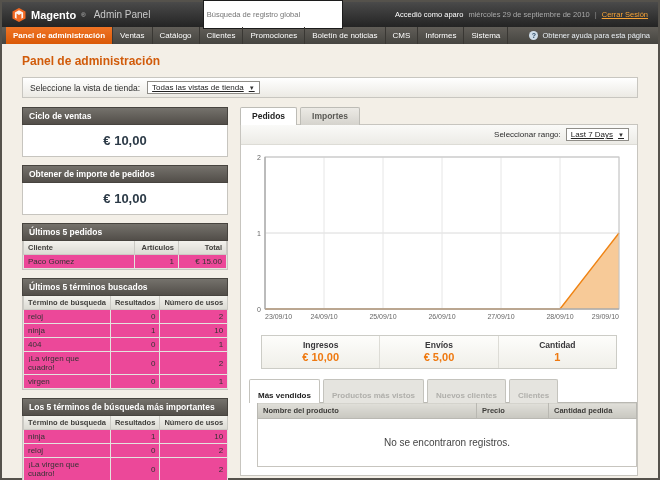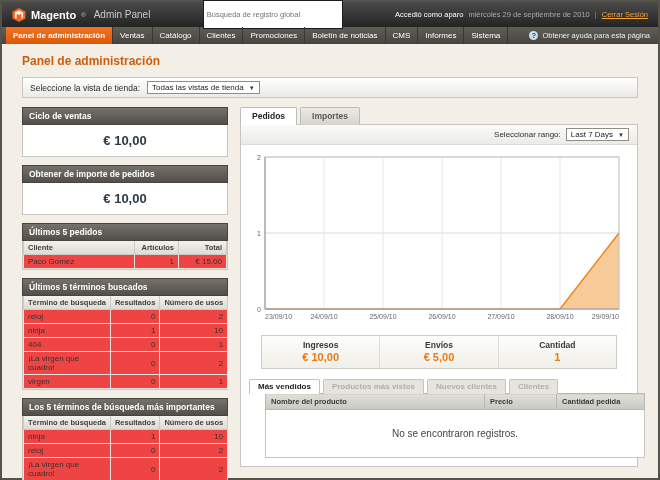--- a/index.html
+++ b/index.html
@@ -24,56 +24,56 @@
   .nav { height:17px; background:linear-gradient(#615e58,#454440); display:flex; align-items:stretch; padding-left:4px; }
   .nav-item { display:flex; align-items:center; padding:0 7px; font-size:8px; color:#fff; border-right:1px solid #393733; cursor:pointer; white-space:nowrap; }
   .nav-item.active { background:linear-gradient(#f07425,#da5906); font-weight:bold; }
   .nav-help { margin-left:auto; display:flex; align-items:center; gap:4px; padding:0 8px; font-size:7.5px; color:#e9eff4; cursor:pointer; white-space:nowrap; }
   .help-ic { width:9px; height:9px; border-radius:50%; background:#cfdde9; color:#2c4a66; font-size:7px; font-weight:bold; display:flex; align-items:center; justify-content:center; flex:none; }
 
   
   .content { padding:5px 20px 0; }
   .page-title { font-size:12px; font-weight:bold; color:#d15b0a; margin:5px 0 9px; }
   .store-bar { background:linear-gradient(#ffffff,#eceae4); border:1px solid #c8c6c0; padding:3px 7px; display:flex; align-items:center; gap:7px; font-size:8.5px; color:#2b2b2b; margin-bottom:9px; }
-  .select-box { background:#fff; border:1px solid #8f8d88; padding:1px 4px; font-size:8px; color:#222; display:inline-flex; align-items:center; gap:5px; cursor:pointer; white-space:nowrap; }
+  .select-box { background:#fff; border:1px solid #8f8d88; padding:1px 4px; font-size:8px; color:#222; display:inline-flex; align-items:center; gap:5px; cursor:pointer; white-space:nowrap;text-decoration:underline; }
   .select-arrow { font-size:6px; color:#333; }
 
   .cols { display:flex; gap:12px; align-items:flex-start; }
   .left-col { width:206px; flex:none; display:flex; flex-direction:column; gap:8px; }
   .right-col { flex:1; min-width:0; }
 
   
   .panel-head { background:linear-gradient(#75726c,#524e49); border:1px solid #47443f; color:#fff; font-size:8.5px; font-weight:bold; padding:3px 6px; }
   .panel-body { background:#fff; border:1px solid #c7c5bf; border-top:none; }
   .big-value { text-align:center; font-size:13px; font-weight:bold; color:#2c3a47; padding:8px 4px; }
   .mini-table { width:100%; border-collapse:collapse; font-size:8px; }
   .mini-table th { background:linear-gradient(#f2f1ec,#dcdbd4); border:1px solid #cbcac4; border-top:none; padding:2px 4px; text-align:left; color:#403f3c; font-size:7.5px; white-space:nowrap; }
-  .mini-table td { border:1px solid #e4e3de; padding:2px 4px; color:#333; background:#ef4444; }
+  .mini-table td { border:1px solid #e4e3de; padding:2px 4px; color:#333; background:#ec4899; }
   .mini-table .num { text-align:right; }
 
   
   .tabs-row { display:flex; gap:3px; position:relative; z-index:2; }
   .tab { font-size:8.5px; font-weight:bold; padding:3px 11px 4px; border:1px solid #bdbcb6; border-bottom:none; background:linear-gradient(#eceae5,#d5d3cd); color:#5a5955; border-radius:2px 2px 0 0; margin-bottom:-1px; cursor:pointer; }
   .tab.active { background:#fff; color:#222; }
   .dash-outer { position:relative; z-index:1; background:#fff; border:1px solid #c7c5bf; padding-bottom:8px; }
   .range-bar { background:linear-gradient(#fafaf8,#ecebe6); border-bottom:1px solid #dddcd6; padding:3px 8px; display:flex; justify-content:flex-end; align-items:center; gap:5px; font-size:8px; color:#2b2b2b; }
   .chart-wrap { padding:6px 8px 0; }
   .chart-svg text { font-size:7px; fill:#666; font-family:"Liberation Sans", sans-serif; }
 
   .totals-row { display:flex; margin:8px 20px 0; border:1px solid #ccccc6; background:linear-gradient(#fdfdfb,#f0efe9); }
   .total-cell { flex:1; text-align:center; padding:4px 2px 5px; border-left:1px solid #dddcd6; }
   .total-cell:first-child { border-left:none; }
   .total-label { font-size:8.5px; font-weight:bold; color:#38373a; }
   .total-value { font-size:11px; font-weight:bold; color:#ef7910; margin-top:1px; }
 
   .ptabs-row { display:flex; gap:3px; margin:10px 8px 0; position:relative; z-index:2; }
-  .ptab { font-size:8px; font-weight:bold; padding:2px 8px 3px; border:1px solid #c4c3bd; border-bottom:none; border-radius:2px 2px 0 0; margin-bottom:-1px; }
+  .ptab { font-size:8px; font-weight:bold; padding:11px 8px 3px; border:1px solid #c4c3bd; border-bottom:none; border-radius:2px 2px 0 0; margin-bottom:-1px; }
   .ptab.active { background:#fff; color:#222; cursor:pointer; }
   .ptab.disabled { background:#e5e4df; color:#b0afab;text-align:right; }
-  .product-table { width:calc(100% - 16px); margin:0 24px; border-collapse:collapse; font-size:8px; position:relative; z-index:1; }
+  .product-table { width:calc(100% - 16px); margin:0 16px; border-collapse:collapse; font-size:8px; position:relative; z-index:1; }
   .product-table th { background:linear-gradient(#e0dfd9,#c8c7c0); border:1px solid #b9b8b2; padding:3px 5px; text-align:left; color:#3c3b38; font-size:7.5px; white-space:nowrap; }
   .product-table td.empty { border:1px solid #c7c5bf; border-top:none; height:48px; text-align:center; color:#444; font-size:10px; background:#fff; }
 </style>
 </head>
 <body>
 
 <div class="frame">
 
   <div class="header">
     <div class="logo">

